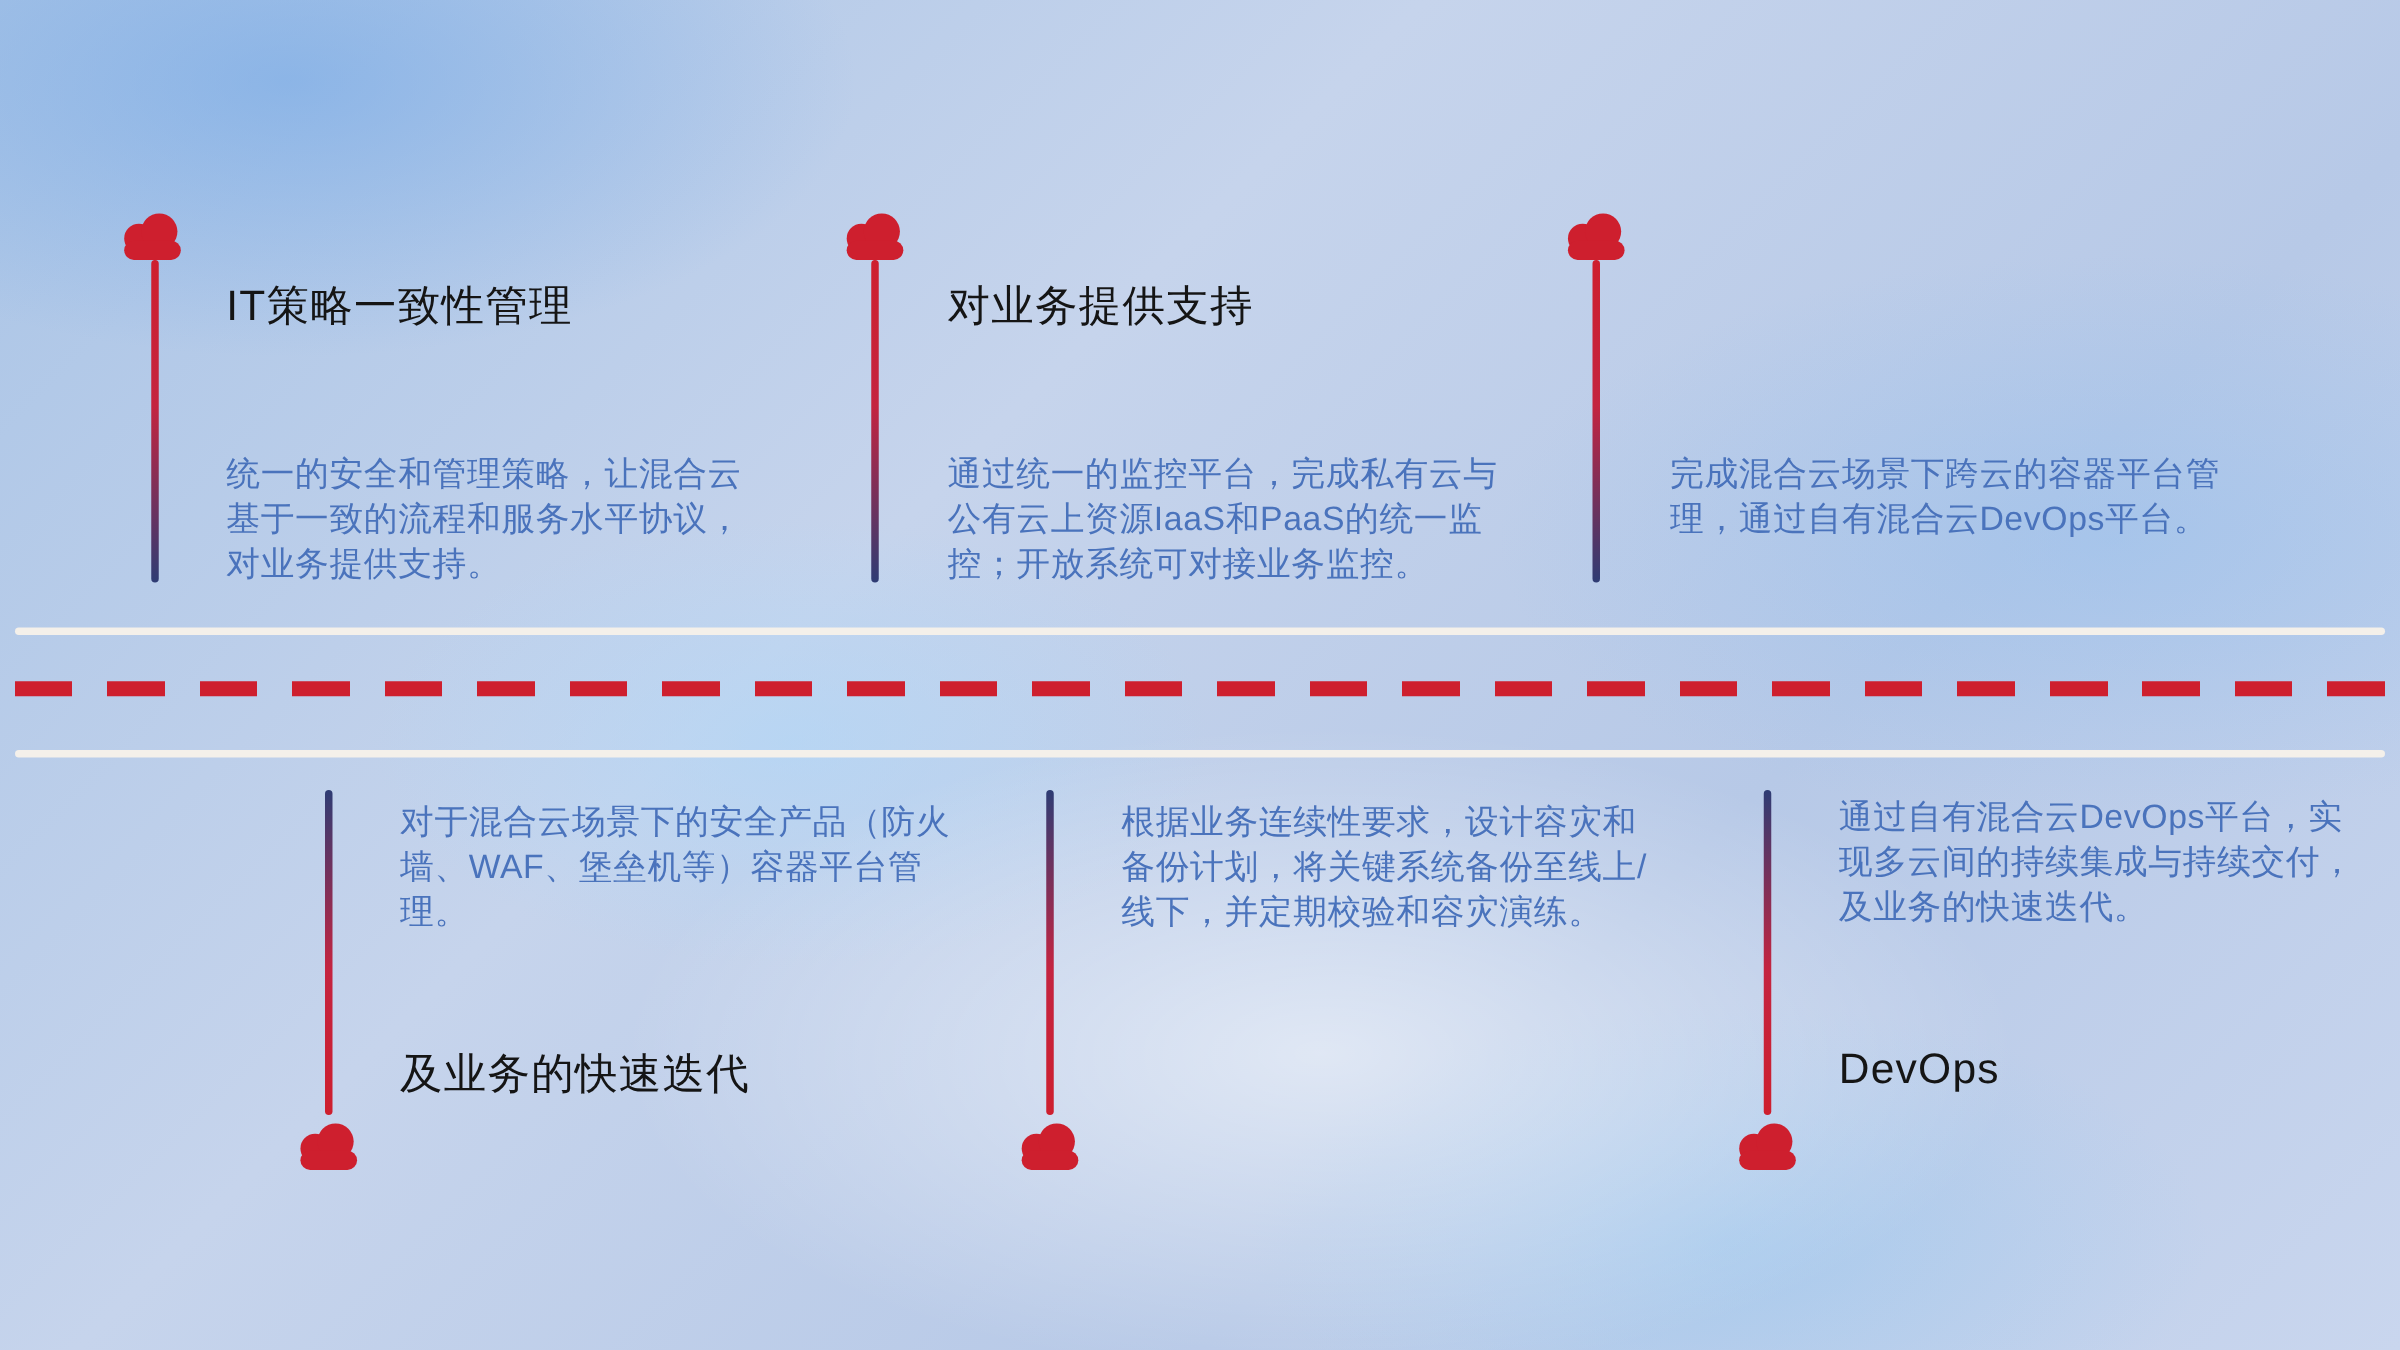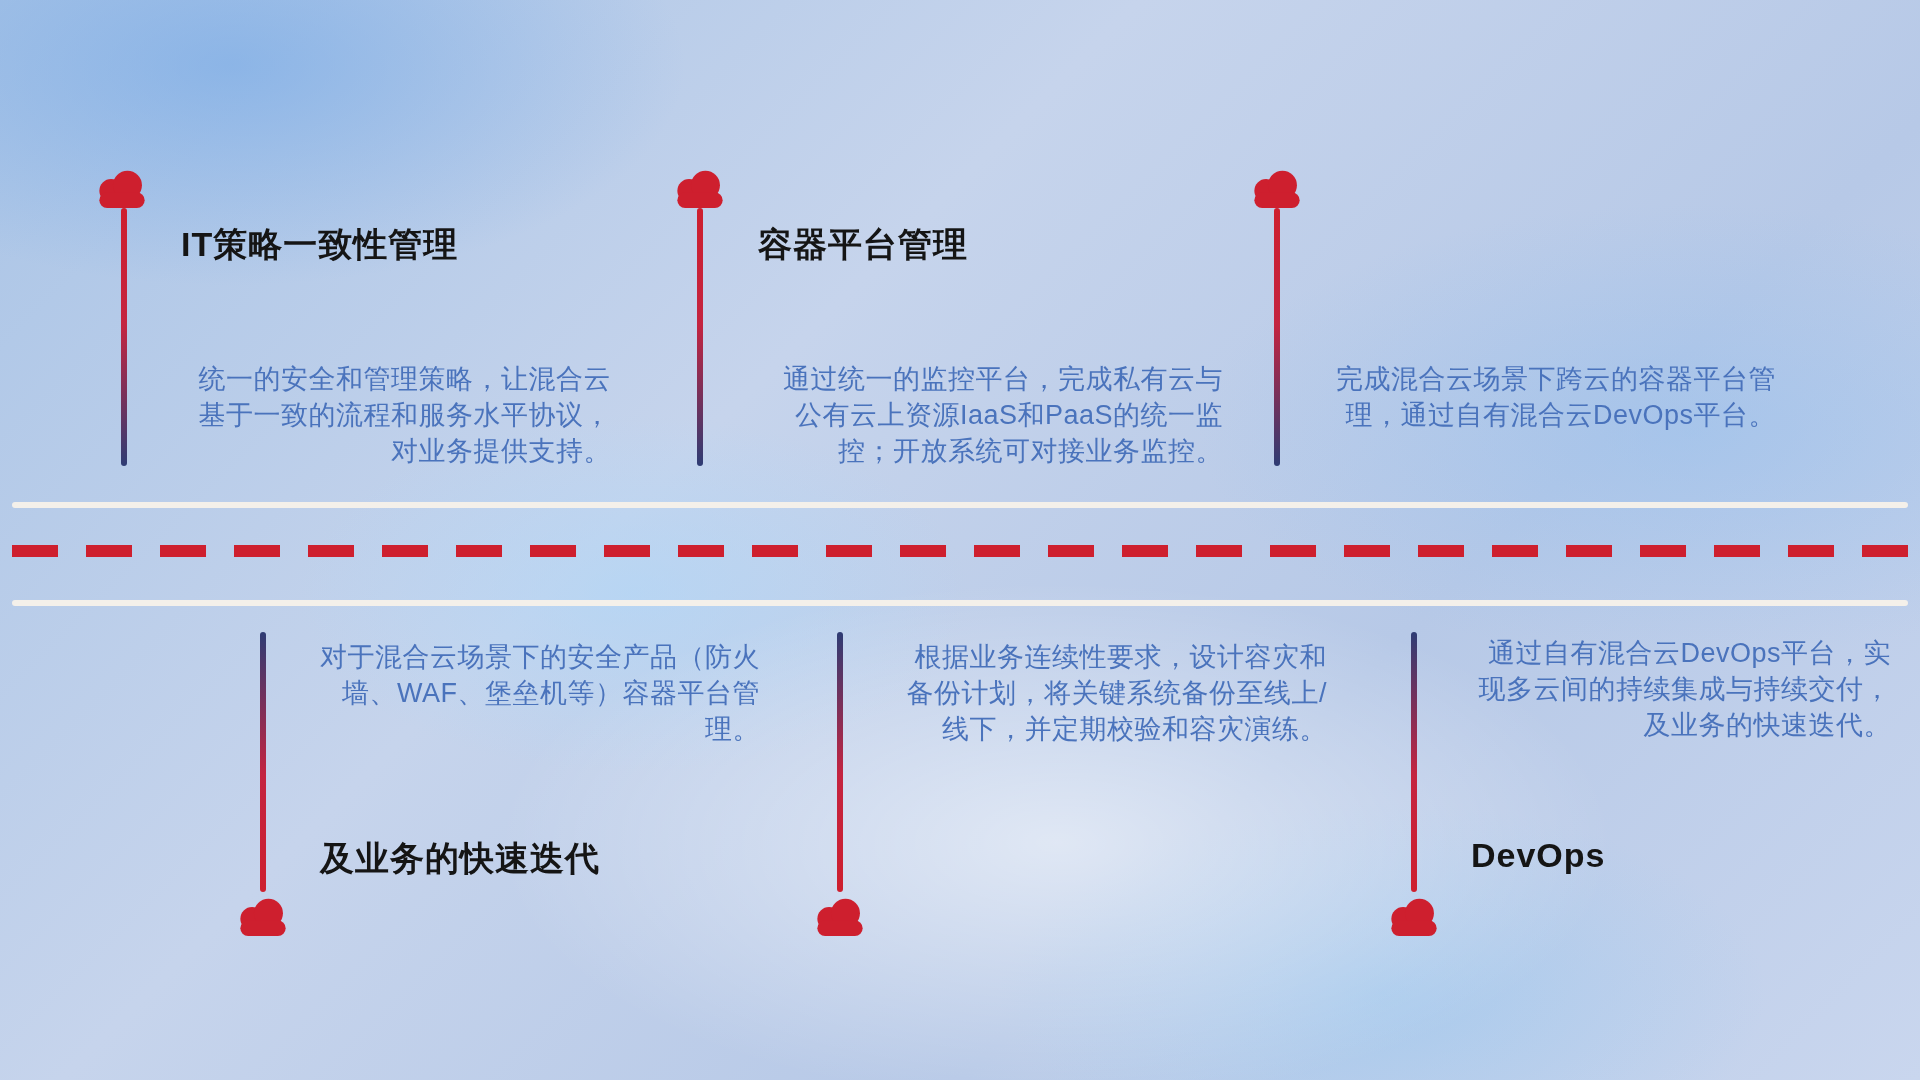--- a/index.html
+++ b/index.html
@@ -33,28 +33,27 @@
   .stem.down{background:linear-gradient(180deg,#ce1f2e 0%,#c42440 45%,#2e3c74 100%);}
   .stem.up{background:linear-gradient(180deg,#2e3c74 0%,#c42440 55%,#ce1f2e 100%);}
 
   
   .cloud{position:absolute;width:58px;height:44px;display:block;}
   .cloud svg{display:block;fill:#ce1f2e;}
 
   
   .title{
     position:absolute;margin:0;
-    font-size:34px;font-weight:bold;color:#151515;
+    font-size:34px;font-weight:normal;color:#151515;
     letter-spacing:1px;white-space:nowrap;text-align:right;
   }
   .desc{
     position:absolute;margin:0;
     font-size:27px;line-height:1.33;color:#4a73bc;
     letter-spacing:0.5px;
-    text-align:right;
   }
 </style>
 </head>
 <body>
 
 <div class="canvas">
 
   <div class="road-line" style="top:502px"></div>
   <div class="road-dash" style="top:545px"></div>
   <div class="road-line" style="top:600px"></div>
@@ -71,21 +70,21 @@
   <p class="desc" style="left:181px;top:362px;width:430px">统一的安全和管理策略，让混合云基于一致的流程和服务水平协议，对业务提供支持。</p>
 
   <span class="cloud" style="left:671px;top:166px">
     <svg viewBox="0 0 64 46" width="58" height="44" aria-hidden="true">
       <circle cx="20" cy="26" r="13"></circle>
         <circle cx="38" cy="20" r="16"></circle>
       <rect x="7" y="28" width="50" height="17" rx="8.5"></rect>
     </svg>
   </span>
   <div class="stem down" style="left:697px;top:208px;height:258px"></div>
-  <h2 class="title" style="left:758px;top:222px">容器平台管理</h2>
+  <h2 class="title" style="left:758px;top:222px">对业务提供支持</h2>
   <p class="desc" style="left:758px;top:362px;width:465px">通过统一的监控平台，完成私有云与公有云上资源IaaS和PaaS的统一监控；开放系统可对接业务监控。</p>
 
   <span class="cloud" style="left:1248px;top:166px">
     <svg viewBox="0 0 64 46" width="58" height="44" aria-hidden="true">
       <circle cx="20" cy="26" r="13"></circle>
         <circle cx="38" cy="20" r="16"></circle>
       <rect x="7" y="28" width="50" height="17" rx="8.5"></rect>
     </svg>
   </span>
   <div class="stem down" style="left:1274px;top:208px;height:258px"></div>

